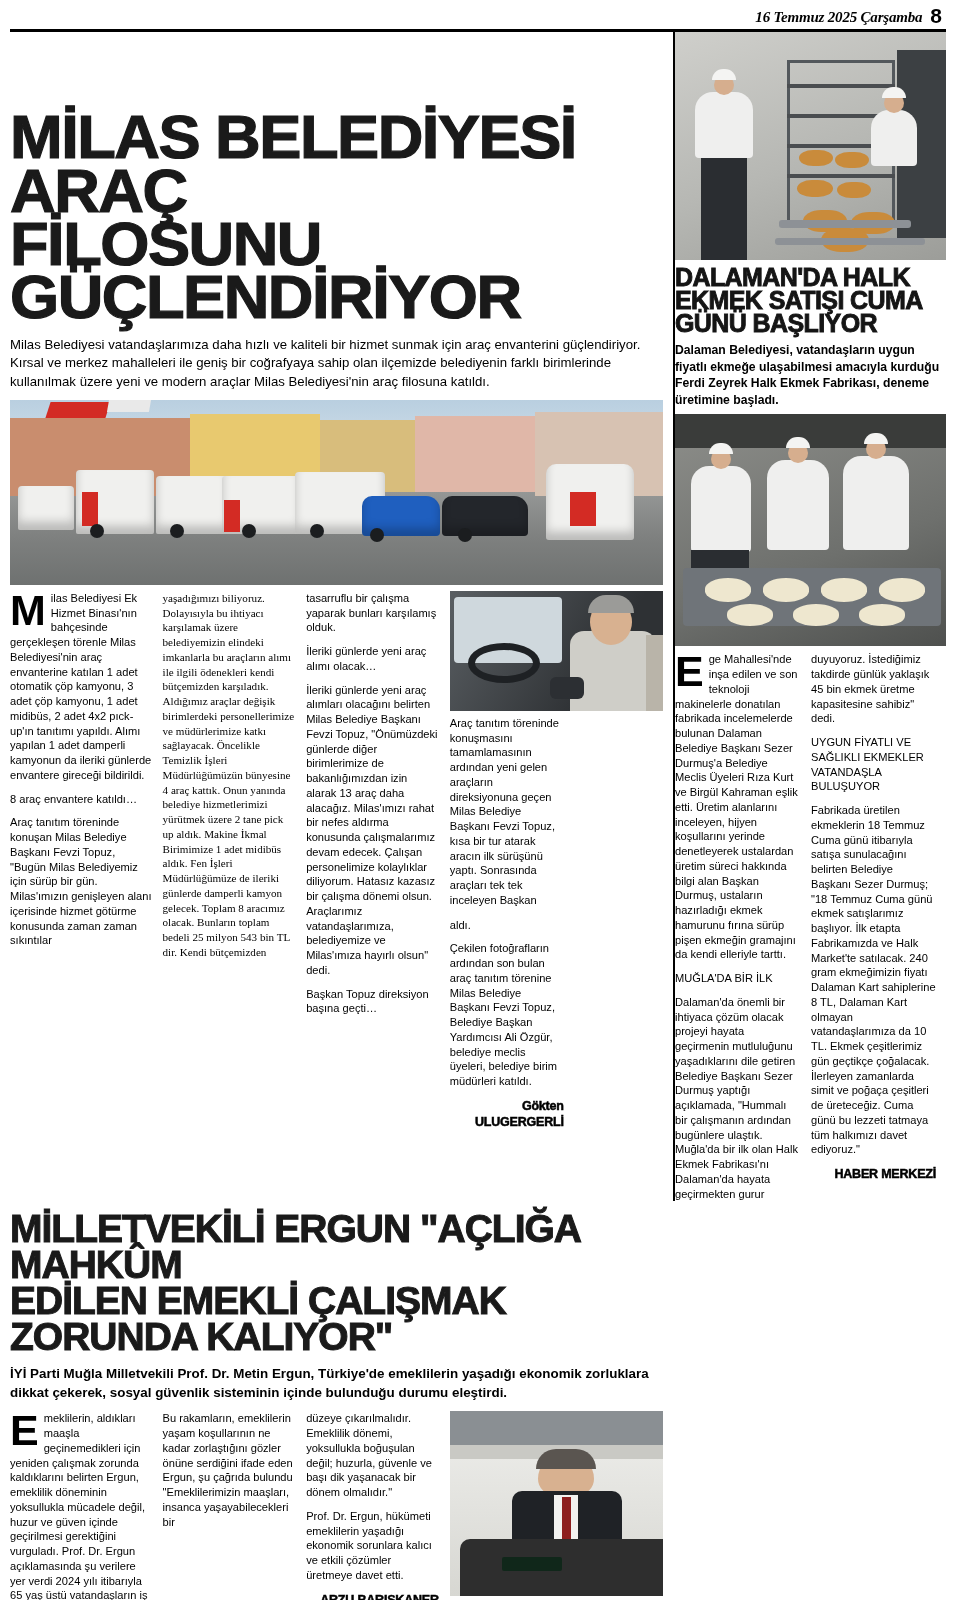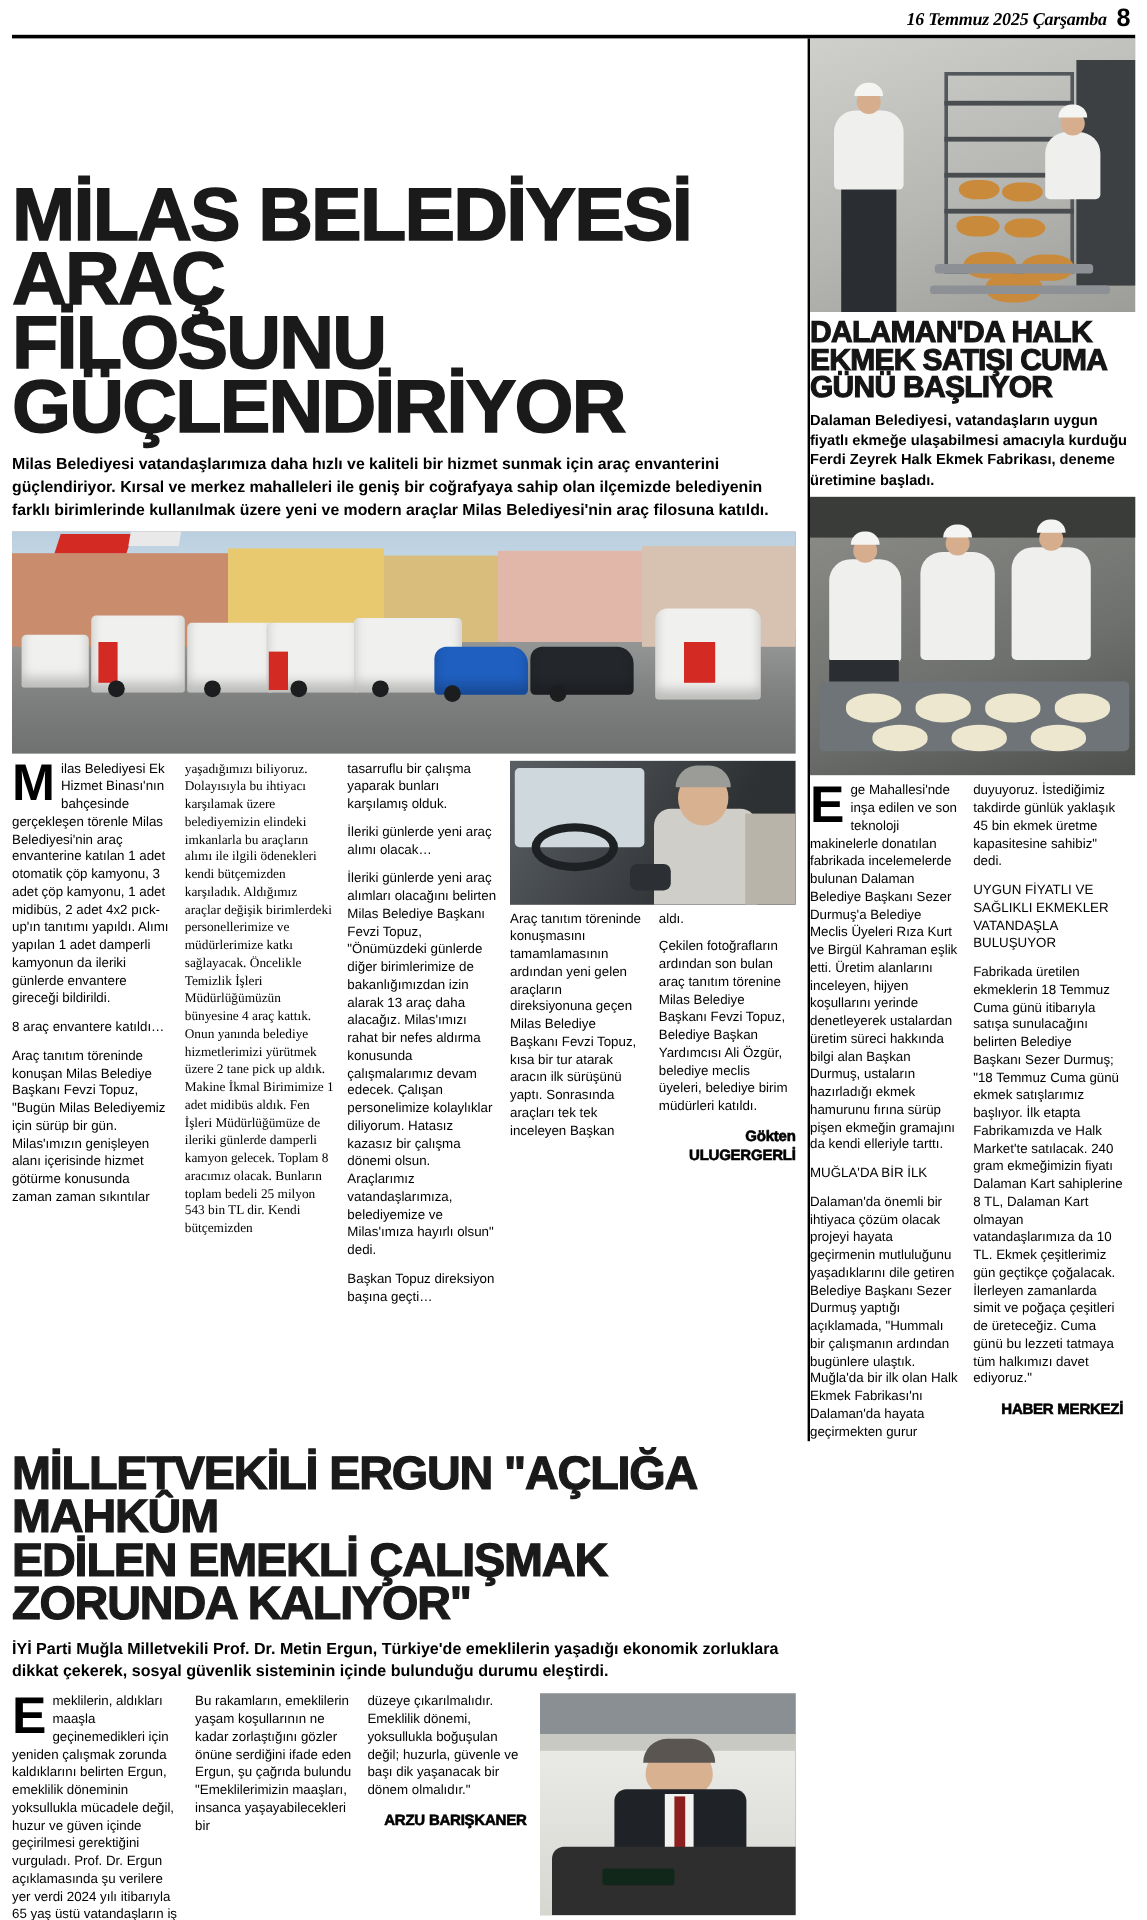--- a/index.html
+++ b/index.html
@@ -44,21 +44,21 @@
     letter-spacing: -1.5px;
     transform: scaleX(1.02);
     transform-origin: left center;
     margin: 8px 0 0 0;
     color:#1a1a1a;
     -webkit-text-stroke: 1.2px #1a1a1a;
   }
   .headline-xl .l2 { display:block; }
 
   .lead {
-    font-weight: bold;
+    font-weight: normal;
     font-size: 13.2px;
     line-height: 1.42;
     margin: 12px 0 8px 0;
   }
 
   
   .photo { position: relative; overflow: hidden; background:#8a8f93; }
   .ph-trucks { height: 185px; margin-bottom: 6px; }
   .ph-bakery1 { height: 228px; margin-bottom: 6px; }
   .ph-bakery2 { height: 232px; margin: 6px 0; }
@@ -217,21 +217,21 @@
             <div class="cabin"></div>
             <div class="wind" style="left:4px;top:6px;width:108px;height:66px;border-radius:4px;"></div>
             <div style="position:absolute;left:18px;top:52px;width:72px;height:40px;border:7px solid #1e2124;border-radius:50%;"></div>
             <div class="shirt" style="left:120px;top:40px;width:86px;height:80px;"></div>
             <div class="face" style="left:140px;top:8px;width:42px;height:46px;"></div>
             <div style="position:absolute;left:138px;top:4px;width:46px;height:18px;background:#9b9b98;border-radius:20px 20px 0 0;"></div>
             <div style="position:absolute;left:196px;top:44px;width:42px;height:76px;background:#b9b4a9;"></div>
             <div style="position:absolute;left:100px;top:86px;width:34px;height:22px;background:#2c2f33;border-radius:6px;"></div>
           </div>
 
-          <div class="cols" style="gap:10px;">
+          <div class="cols" style="gap:10px;flex-direction:column;">
             <div class="bodytext" style="width:114px;">
               <p>Araç tanıtım töreninde konuşmasını tamamlamasının ardından yeni gelen araçların direksiyonuna geçen Milas Belediye Başkanı Fevzi Topuz, kısa bir tur atarak aracın ilk sürüşünü yaptı. Sonrasında araçları tek tek inceleyen Başkan</p>
             </div>
             <div class="bodytext" style="width:114px;">
               <p>aldı.</p>
               <p>Çekilen fotoğrafların ardından son bulan araç tanıtım törenine Milas Belediye Başkanı Fevzi Topuz, Belediye Başkan Yardımcısı Ali Özgür, belediye meclis üyeleri, belediye birim müdürleri katıldı.</p>
               <div class="byline">Gökten ULUGERGERLİ</div>
             </div>
           </div>
         </div>
@@ -327,20 +327,21 @@
 
     <div class="cols">
       <div class="bodytext" style="width:158px;">
         <p class="dropcap">Emeklilerin, aldıkları maaşla geçinemedikleri için yeniden çalışmak zorunda kaldıklarını belirten Ergun, emeklilik döneminin yoksullukla mücadele değil, huzur ve güven içinde geçirilmesi gerektiğini vurguladı. Prof. Dr. Ergun açıklamasında şu verilere yer verdi 2024 yılı itibarıyla 65 yaş üstü vatandaşların iş gücüne</p>
       </div>
       <div class="bodytext" style="width:148px;">
         <p>Bu rakamların, emeklilerin yaşam koşullarının ne kadar zorlaştığını gözler önüne serdiğini ifade eden Ergun, şu çağrıda bulundu "Emeklilerimizin maaşları, insanca yaşayabilecekleri bir</p>
       </div>
       <div class="bodytext" style="width:148px;">
         <p>düzeye çıkarılmalıdır. Emeklilik dönemi, yoksullukla boğuşulan değil; huzurla, güvenle ve başı dik yaşanacak bir dönem olmalıdır."</p>
+        <p>Prof. Dr. Ergun, hükümeti emeklilerin yaşadığı ekonomik sorunlara kalıcı ve etkili çözümler üretmeye davet etti.</p>
         <div class="byline">ARZU BARIŞKANER</div>
       </div>
       <div style="width:238px;">
 
         <div class="photo ph-parliament">
           <div class="chamber"></div>
           <div class="woodpanel" style="left:0;top:0;width:238px;height:34px;background:#8a8f93;"></div>
           <div class="woodpanel" style="left:0;top:34px;width:238px;height:14px;background:#c9c9c4;"></div>
           <div style="position:absolute;left:88px;top:44px;width:56px;height:40px;background:#d8b190;border-radius:26px 26px 18px 18px;"></div>
           <div style="position:absolute;left:86px;top:38px;width:60px;height:20px;background:#5a5550;border-radius:26px 26px 0 0;"></div>

